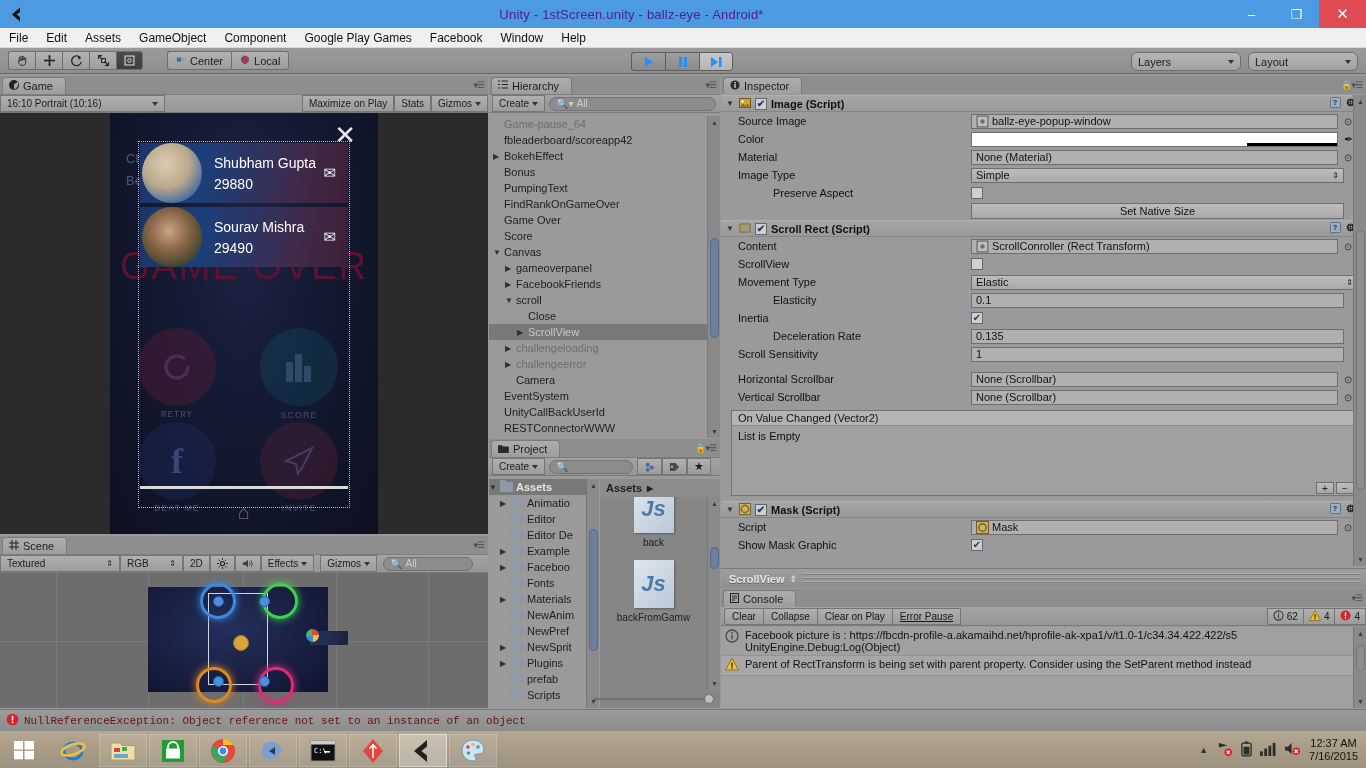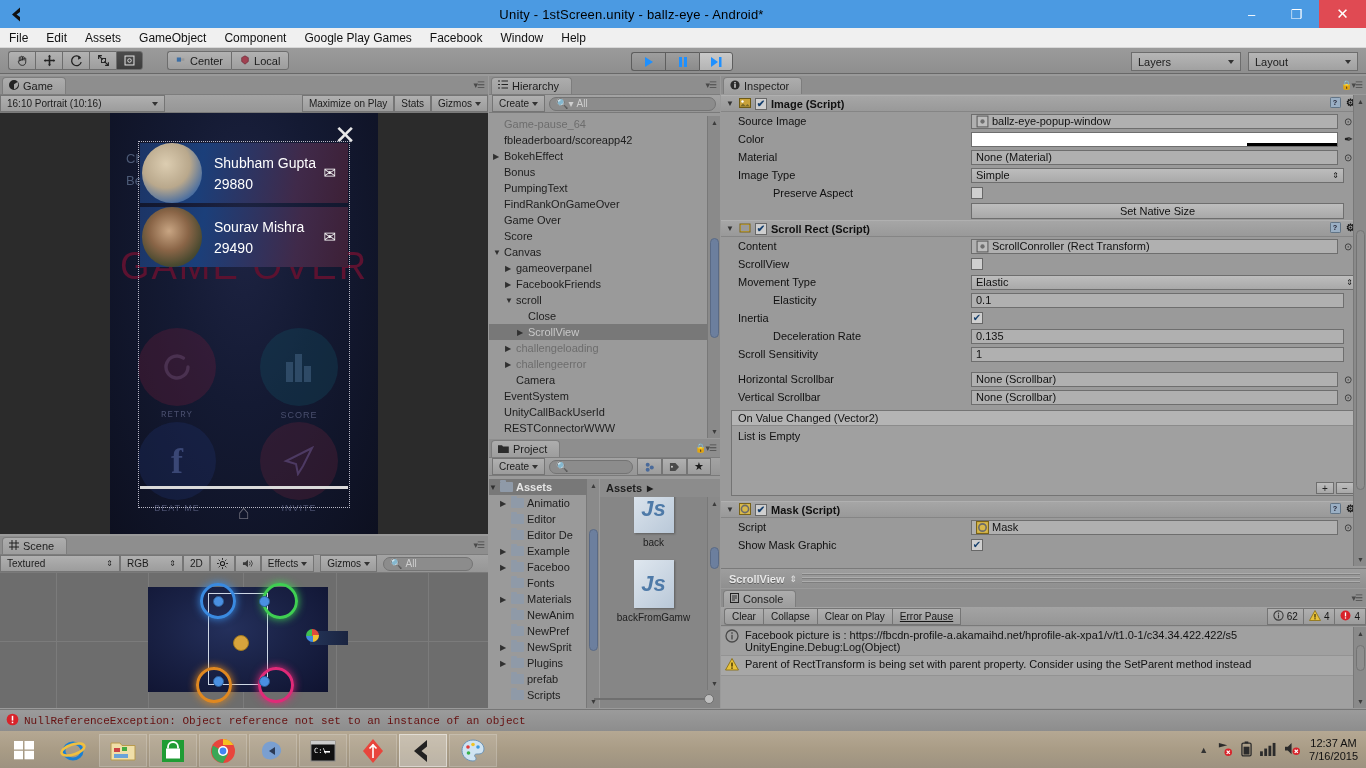--- a/index.html
+++ b/index.html
@@ -14,21 +14,21 @@
   #app { position: relative; width: 1366px; height: 768px; }
 
   
   .titlebar {
     position: absolute; left:0; top:0; width:1366px; height:28px;
     background: #4b9ae2;
     display: flex; align-items: center;
   }
   .title-logo { width: 34px; height: 28px; display:flex; align-items:center; justify-content:center; }
   .title-text {
-    flex: 1; text-align: center; color: #000000; font-size: 13px;
+    flex: 1; text-align: center; color: #4c1d95; font-size: 13px;
     letter-spacing: .2px;
   }
   .win-btns { display: flex; height: 28px; }
   .win-btn {
     width: 45px; height: 28px; display:flex; align-items:center; justify-content:center;
     color: #fff; font-size: 13px;
   }
   .win-btn.close { background: #e04a53; width: 47px; font-size:15px; }
 
   
@@ -73,21 +73,21 @@
     border:1px solid #5e5e5e; border-right-width:0;
   }
   .play-btn:first-child{border-radius:3px 0 0 3px;}
   .play-btn:last-child{border-radius:0 3px 3px 0; border-right-width:1px;
     background: linear-gradient(#c9c9c9,#b4b4b4);}
 
   .tb-right { position:absolute; right:8px; top:4px; display:flex; gap:7px; }
   .drop {
     height:19px; width:110px; padding:0 6px;
     background: linear-gradient(#b6b6b6,#a1a1a1);
-    border:1px solid #6d6d6d; border-radius:0;
+    border:1px solid #6d6d6d; border-radius:6px;
     display:flex; align-items:center; justify-content:space-between;
     font-size:11px; color:#1b1b1b;
   }
   .caret { width:0;height:0;border-left:3px solid transparent;border-right:3px solid transparent;border-top:4px solid #333; }
 
   
   .panel { position:absolute; background:#9a9a9a; }
   .tabstrip { height:18px; position:relative; background:#8e8e8e; }
   .tab {
     position:absolute; left:2px; top:1px; height:17px;

